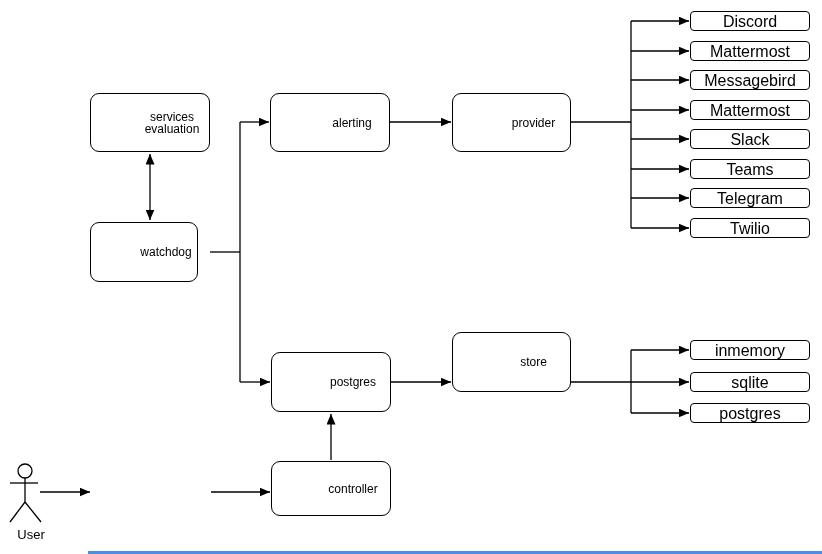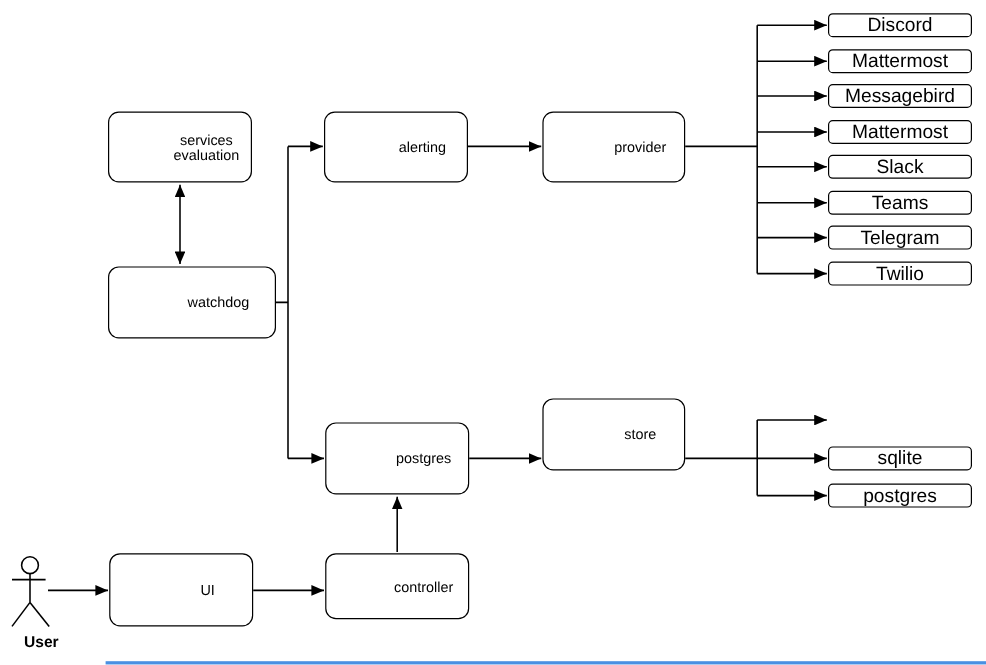--- a/index.html
+++ b/index.html
@@ -15,23 +15,22 @@
     font-size:12px;line-height:1;text-align:center;padding-left:44px;
   }
   .leaf{
     position:absolute;box-sizing:border-box;background:#ffffff;
     border:1.3px solid #000000;border-radius:4px;
     display:flex;align-items:flex-end;justify-content:center;
     font-size:16px;line-height:1;text-align:center;
     left:690px;width:120px;height:20px;
   }
   .actor-label{
-    position:absolute;left:20px;top:527px;width:46px;
+    position:absolute;left:8px;top:527px;width:46px;text-align:center;
     font-size:13px;
-    font-weight:bold;
   }
   .bottom-bar{
     position:absolute;left:88px;top:551px;width:734px;height:3px;
     background:#4a90e2;
   }
 </style>
 </head>
 <body>
 
 <div class="canvas">
@@ -86,37 +85,34 @@
         <path d="M10,483 L38,483"></path>
         <path d="M25,502 L10,522"></path>
         <path d="M25,502 L41,522"></path>
       </g>
     </g>
   </svg>
 
   <div class="node" style="left:90px;top:93px;width:120px;height:59px">
     <span>services evaluation</span>
   </div>
-  <div class="node" style="left:90px;top:222px;width:140px;height:60px">
+  <div class="node" style="left:90px;top:222px;width:108px;height:60px">
     <span>watchdog</span>
   </div>
   <div class="node" style="left:270px;top:93px;width:120px;height:59px">
     <span>alerting</span>
   </div>
   <div class="node" style="left:452px;top:93px;width:119px;height:59px">
     <span>provider</span>
   </div>
   <div class="node" style="left:271px;top:352px;width:120px;height:60px">
     <span>postgres</span>
   </div>
   <div class="node" style="left:452px;top:332px;width:119px;height:60px">
     <span>store</span>
-  </div>
-  <div class="node" style="left:91px;top:461px;width:120px;height:61px">
-    <span>UI</span>
   </div>
   <div class="node" style="left:271px;top:461px;width:120px;height:55px">
     <span>controller</span>
   </div>
 
   <div class="leaf" style="top:11px">
     <span>Discord</span>
   </div>
   <div class="leaf" style="top:41px">
     <span>Mattermost</span>
@@ -133,20 +129,23 @@
   <div class="leaf" style="top:159px">
     <span>Teams</span>
   </div>
   <div class="leaf" style="top:218px">
     <span>Twilio</span>
   </div>
   <div class="leaf" style="top:188px">
     <span>Telegram</span>
   </div>
 
+  <div class="leaf" style="top:340px">
+    <span>inmemory</span>
+  </div>
   <div class="leaf" style="top:372px">
     <span>sqlite</span>
   </div>
   <div class="leaf" style="top:403px">
     <span>postgres</span>
   </div>
 
   <div class="actor-label">User</div>
 
   <div class="bottom-bar"></div>

